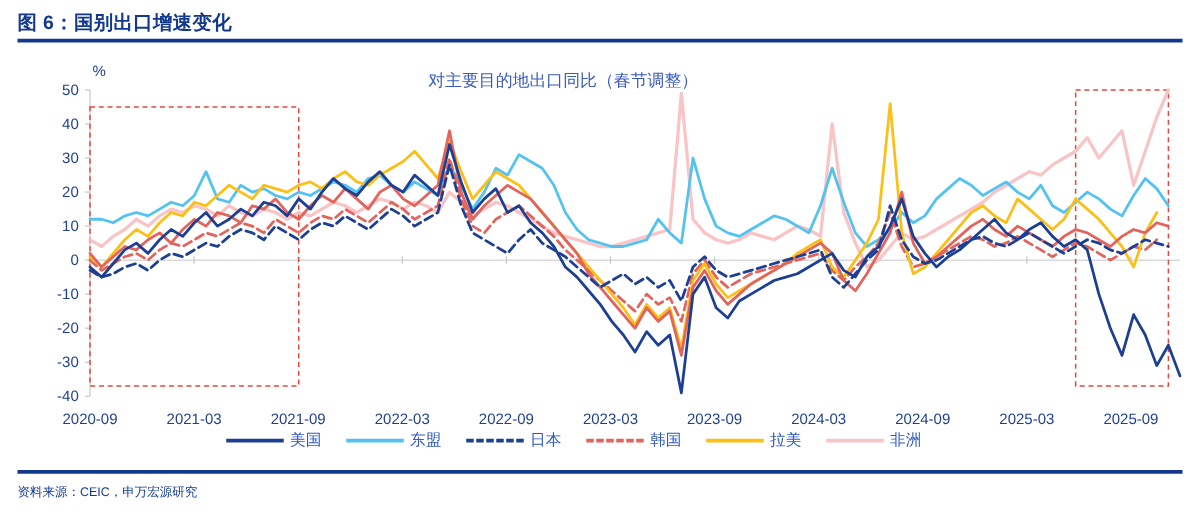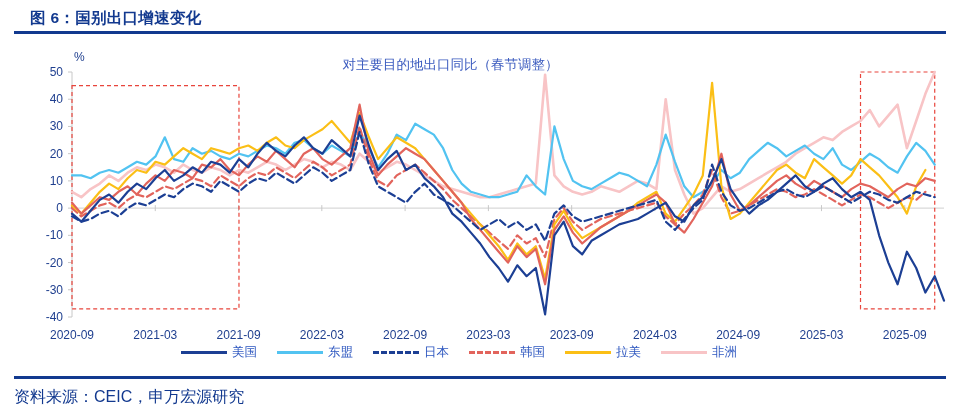--- a/index.html
+++ b/index.html
@@ -15,33 +15,32 @@
     width:960px;height:413px;
     box-sizing:border-box;
   }
 
   
   .fig-title{
     position:absolute;left:14px;top:8px;
     font-size:15.5px;font-weight:bold;
     color:#12398f;letter-spacing:.3px;
     white-space:nowrap;
-    margin-left:16px;
   }
   .rule-top{
     position:absolute;left:14px;top:31px;width:932px;height:3px;
     background:#12398f;
   }
   .rule-bottom{
     position:absolute;left:14px;top:376px;width:932px;height:3px;
     background:#12398f;
   }
   .source{
     position:absolute;left:14px;top:387px;
-    font-size:16px;color:#12398f;white-space:nowrap;
+    font-size:10px;color:#12398f;white-space:nowrap;
   }
 
   
   .plot-wrap{
     position:absolute;left:0;top:40px;width:960px;height:300px;
   }
   .chart-subtitle{
     position:absolute;left:0;top:16px;width:901px;
     text-align:center;
     font-size:13.5px;color:#3b5bbf;

